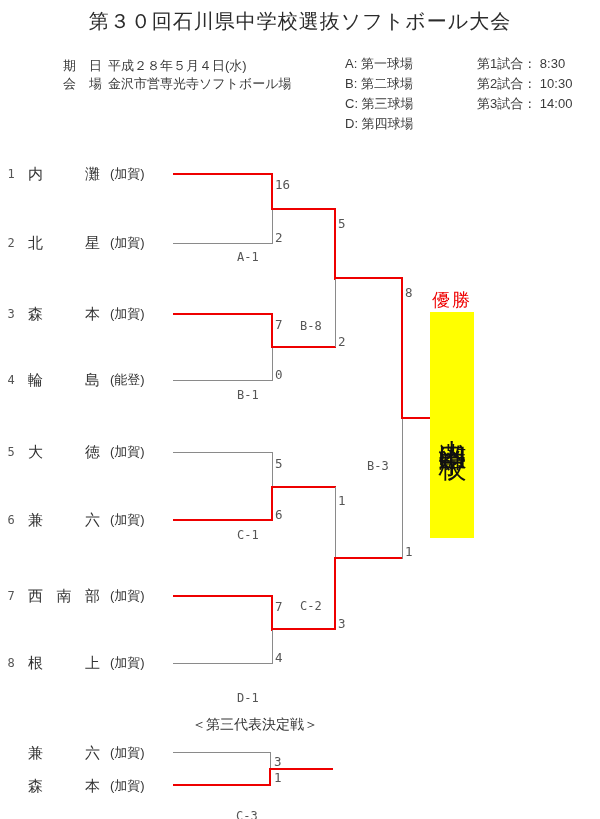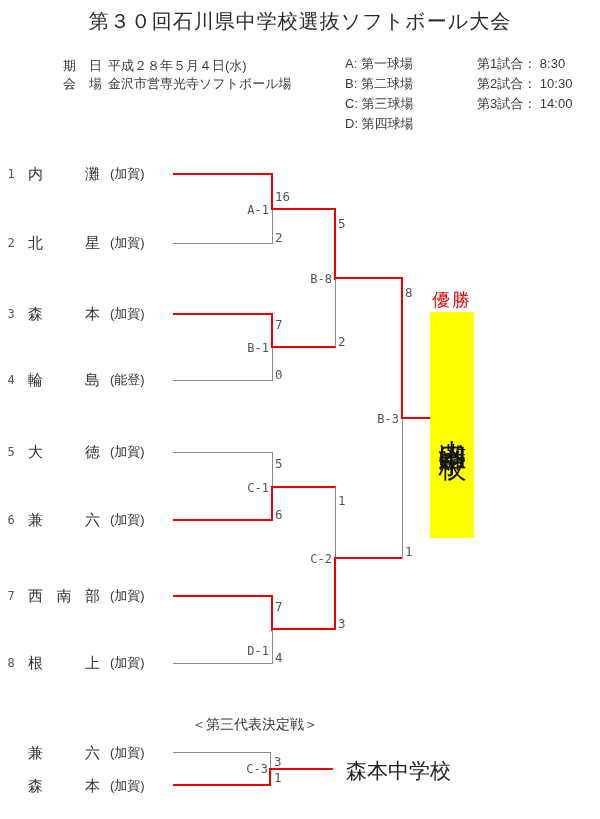--- a/index.html
+++ b/index.html
@@ -6,21 +6,21 @@
   #page{position:relative;width:600px;height:819px;background:#ffffff;overflow:hidden;
         font-family:"Liberation Sans",sans-serif;color:#3a3a3a;}
   .abs{position:absolute;}
   
   .title{left:0;top:8px;width:600px;text-align:center;font-size:20px;letter-spacing:1px;color:#2b2b2b;}
   .hdr{font-size:13px;height:16px;line-height:16px;white-space:nowrap;}
   .seed{width:14px;text-align:center;font-family:"DejaVu Sans Mono",monospace;font-size:12px;height:16px;line-height:16px;color:#555;}
   .tname{left:28px;width:72px;font-size:15px;height:18px;line-height:18px;text-align:justify;text-align-last:justify;color:#333;overflow:hidden;}
   .lg{left:110px;font-size:13px;height:16px;line-height:16px;color:#333;white-space:nowrap;}
   .sc{font-family:"DejaVu Sans Mono",monospace;font-size:12.5px;height:15px;line-height:15px;color:#555;}
-  .ml{width:32px;text-align:right;font-family:"DejaVu Sans Mono",monospace;font-size:12px;height:14px;line-height:14px;color:#555;}
+  .ml{width:32px;text-align:left;font-family:"DejaVu Sans Mono",monospace;font-size:12px;height:14px;line-height:14px;color:#555;margin-top:47px;}
   
   .ln{position:absolute;background:#8a8a8a;}
   .w{background:#ee0000;}
   
   .champ-label{left:429px;top:288px;width:46px;text-align:center;font-size:18px;color:#ee0000;letter-spacing:2px;white-space:nowrap;}
   .champ-box{left:430px;top:312px;width:44px;height:226px;background:#ffff00;display:flex;align-items:center;justify-content:center;}
   .champ-name{writing-mode:vertical-rl;font-size:28px;letter-spacing:3px;color:#111;}
   .tp-head{left:150px;top:716px;width:210px;text-align:center;font-size:14px;color:#333;white-space:nowrap;}
   .tp-winner{left:346px;top:757px;font-size:21px;color:#222;white-space:nowrap;}
 </style>
@@ -113,21 +113,21 @@
   <div class="ln w" style="left:401px;top:417px;width:30px;height:2px;"></div>
 
   <div class="abs ml" style="left:237px;top:203px;">A-1</div>
   <div class="abs ml" style="left:237px;top:341px;">B-1</div>
   <div class="abs ml" style="left:237px;top:481px;">C-1</div>
   <div class="abs ml" style="left:237px;top:644px;">D-1</div>
   <div class="abs ml" style="left:300px;top:272px;">B-8</div>
   <div class="abs ml" style="left:300px;top:552px;">C-2</div>
   <div class="abs ml" style="left:367px;top:412px;">B-3</div>
 
-  <div class="abs sc" style="left:275px;top:177px;margin-top:12px;">16</div>
+  <div class="abs sc" style="left:275px;top:177px;">16</div>
   <div class="abs sc" style="left:275px;top:230px;">2</div>
   <div class="abs sc" style="left:275px;top:317px;">7</div>
   <div class="abs sc" style="left:275px;top:367px;">0</div>
   <div class="abs sc" style="left:275px;top:456px;">5</div>
   <div class="abs sc" style="left:275px;top:507px;">6</div>
   <div class="abs sc" style="left:275px;top:599px;">7</div>
   <div class="abs sc" style="left:275px;top:650px;">4</div>
 
   <div class="abs sc" style="left:338px;top:216px;">5</div>
   <div class="abs sc" style="left:338px;top:334px;">2</div>
@@ -152,15 +152,14 @@
   <div class="ln" style="left:173px;top:752px;width:98px;height:1px;"></div>
   <div class="ln w" style="left:173px;top:784px;width:98px;height:2px;"></div>
   <div class="ln" style="left:270px;top:752px;width:1px;height:18px;"></div>
   <div class="ln w" style="left:269px;top:768px;width:2px;height:18px;"></div>
   <div class="ln w" style="left:269px;top:768px;width:64px;height:2px;"></div>
 
   <div class="abs ml" style="left:236px;top:762px;">C-3</div>
   <div class="abs sc" style="left:274px;top:754px;">3</div>
   <div class="abs sc" style="left:274px;top:770px;">1</div>
 
-  <div class="abs tp-winner">森本中学校</div>
 
 </div>
 
 </body></html>

